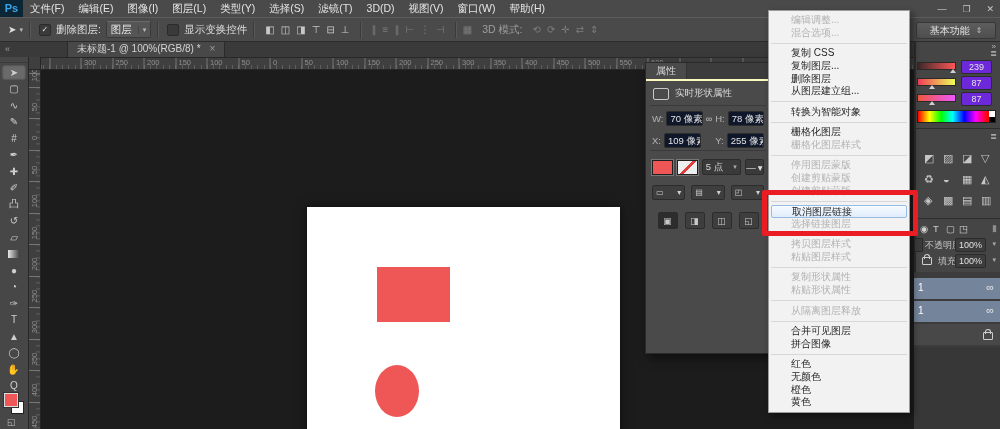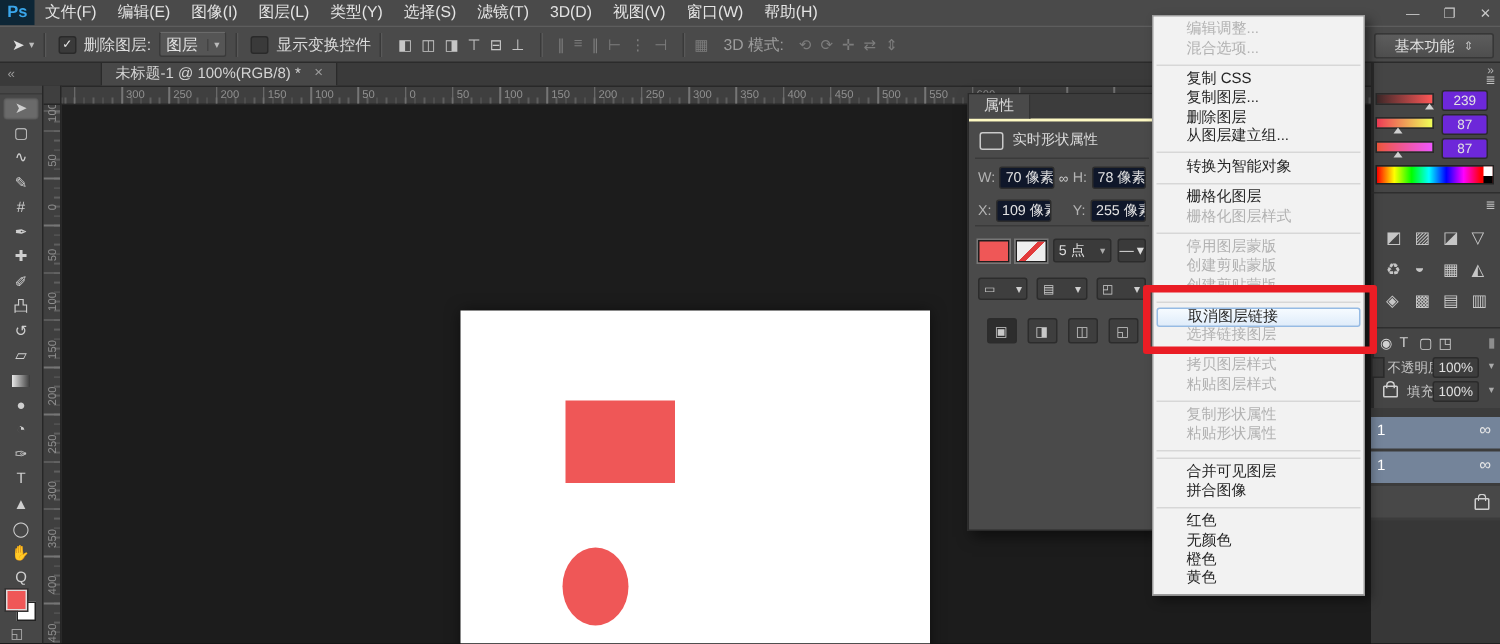--- a/index.html
+++ b/index.html
@@ -478,20 +478,21 @@
       <div class="ctx-sep"></div>
       <div class="ctx-item highlight">取消图层链接</div>
       <div class="ctx-item disabled">选择链接图层</div>
       <div class="ctx-sep"></div>
       <div class="ctx-item disabled">拷贝图层样式</div>
       <div class="ctx-item disabled">粘贴图层样式</div>
       <div class="ctx-sep"></div>
       <div class="ctx-item disabled">复制形状属性</div>
       <div class="ctx-item disabled">粘贴形状属性</div>
       <div class="ctx-sep"></div>
+      <div class="ctx-item disabled">从隔离图层释放</div>
       <div class="ctx-sep"></div>
       <div class="ctx-item">合并可见图层</div>
       <div class="ctx-item">拼合图像</div>
       <div class="ctx-sep"></div>
       <div class="ctx-item">红色</div>
       <div class="ctx-item">无颜色</div>
       <div class="ctx-item">橙色</div>
       <div class="ctx-item">黄色</div>
     </div>
 

